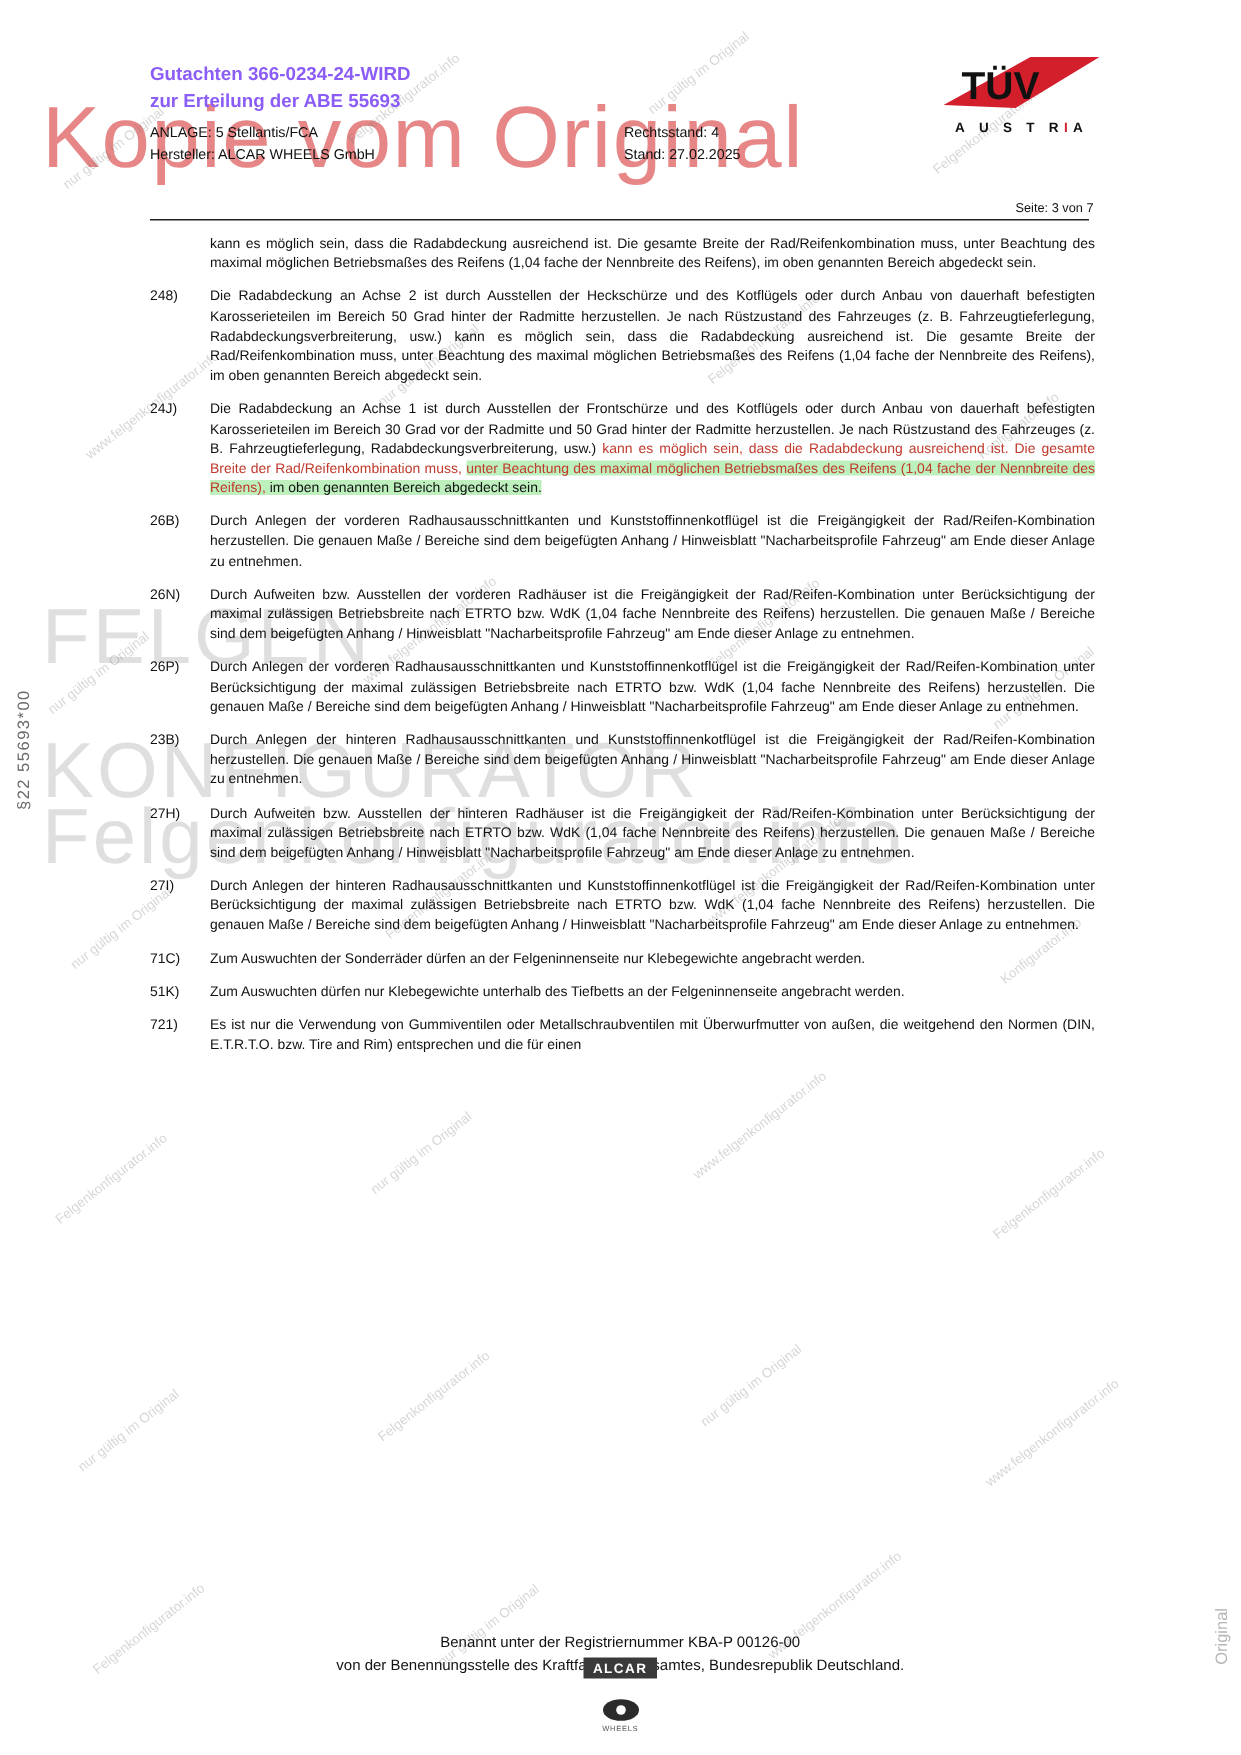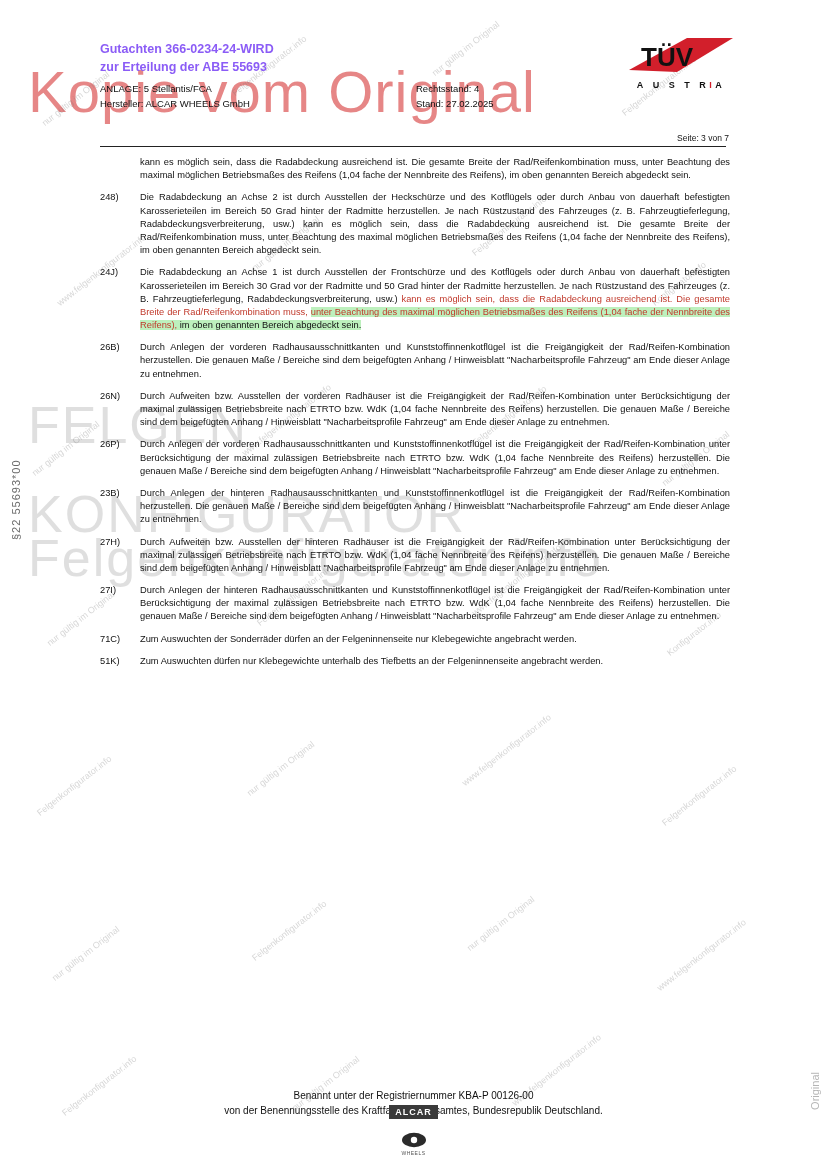--- a/index.html
+++ b/index.html
@@ -264,20 +264,24 @@
     <div class="para">
       <div class="code">71C)</div>
       <div class="body">Zum Auswuchten der Sonderräder dürfen an der Felgeninnenseite nur Klebegewichte angebracht werden.</div>
     </div>
 
     <div class="para">
       <div class="code">51K)</div>
       <div class="body">Zum Auswuchten dürfen nur Klebegewichte unterhalb des Tiefbetts an der Felgeninnenseite angebracht werden.</div>
     </div>
 
+    <div class="para">
+      <div class="code">721)</div>
+      <div class="body">Es ist nur die Verwendung von Gummiventilen oder Metallschraubventilen mit Überwurfmutter von außen, die weitgehend den Normen (DIN, E.T.R.T.O. bzw. Tire and Rim) entsprechen und die für einen</div>
+    </div>
 
   </div>
 
   <div class="footer">
     <div>Benannt unter der Registriernummer KBA-P 00126-00</div>
     <div>von der Benennungsstelle des Kraftfahrt-Bundesamtes, Bundesrepublik Deutschland.</div>
   </div>
 
   <div class="alcar">
     <div class="alcar-box">

